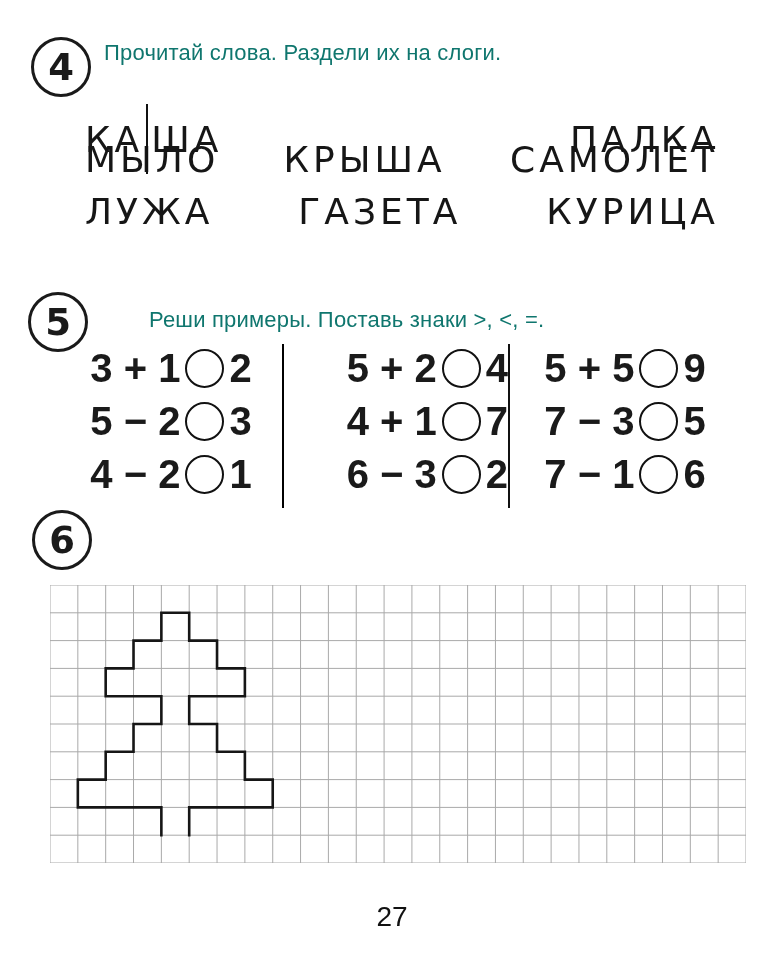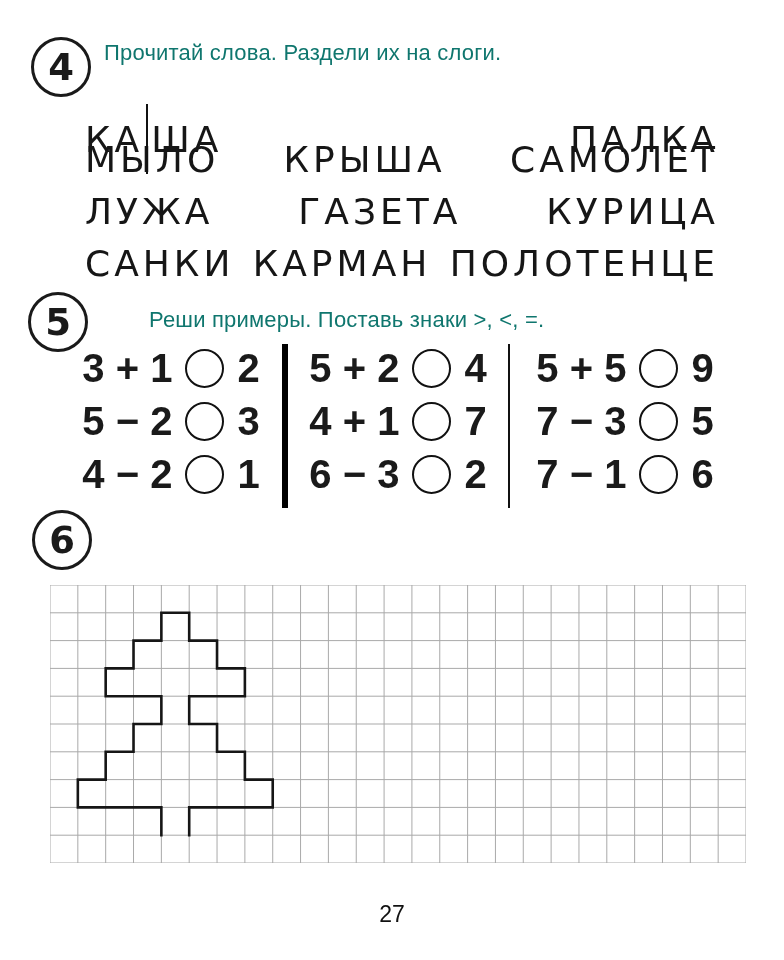--- a/index.html
+++ b/index.html
@@ -47,23 +47,23 @@
   }
 
   
   .problems{
     position:absolute;left:60px;top:344px;width:680px;height:164px;
     display:grid;grid-template-columns:222px 228px 230px;
   }
   .prob-col{
     display:flex;flex-direction:column;gap:13px;align-items:center;padding-top:4px;
   }
-  .prob-col.mid{border-left:6px solid #000000;border-right:2px solid #111;}
+  .prob-col.mid{border-left:2px solid #000000;border-right:2px solid #111;align-items:flex-end;}
   .prob{
-    display:flex;align-items:center;gap:12px;
+    display:flex;align-items:center;gap:4px;
     font-size:40px;font-weight:bold;white-space:nowrap;line-height:40px;
   }
   .ans-circle{
     width:35px;height:35px;border:2.5px solid #111;border-radius:50%;
     display:inline-block;background:transparent;margin:0 1px;
   }
 
   
   .watermark{
     position:absolute;left:78px;top:449px;width:640px;z-index:5;
@@ -74,21 +74,21 @@
     text-shadow:3px 4px 0 rgba(165,165,165,0.38), -1px -1px 0 rgba(200,200,200,0.25);
     pointer-events:none;
   }
 
   
   .gridwrap{position:absolute;left:50px;top:585px;}
   .gridwrap svg{display:block;}
 
   .pageno{
     position:absolute;left:0;top:901px;width:784px;text-align:center;
-    font-size:23px;font-weight:500;color:#111;
+    font-size:28px;font-weight:500;color:#111;
   }
 </style>
 </head>
 <body>
 
 <div class="page">
 
   <div class="badge badge4">
     <span>4</span>
   </div>
@@ -101,25 +101,20 @@
     </div>
     <div class="word-row">
       <span>МЫЛО</span>
       <span>КРЫША</span>
       <span>САМОЛЕТ</span>
     </div>
     <div class="word-row">
       <span>ЛУЖА</span>
       <span>ГАЗЕТА</span>
       <span>КУРИЦА</span>
-    </div>
-    <div class="word-row">
-      <span>САНКИ</span>
-      <span>КАРМАН</span>
-      <span>ПОЛОТЕНЦЕ</span>
     </div>
   </div>
 
   <div class="badge badge5">
     <span>5</span>
   </div>
   <div class="instr instr5">Реши примеры. Поставь знаки &gt;, &lt;, =.</div>
 
   <div class="problems">
     <div class="prob-col">

